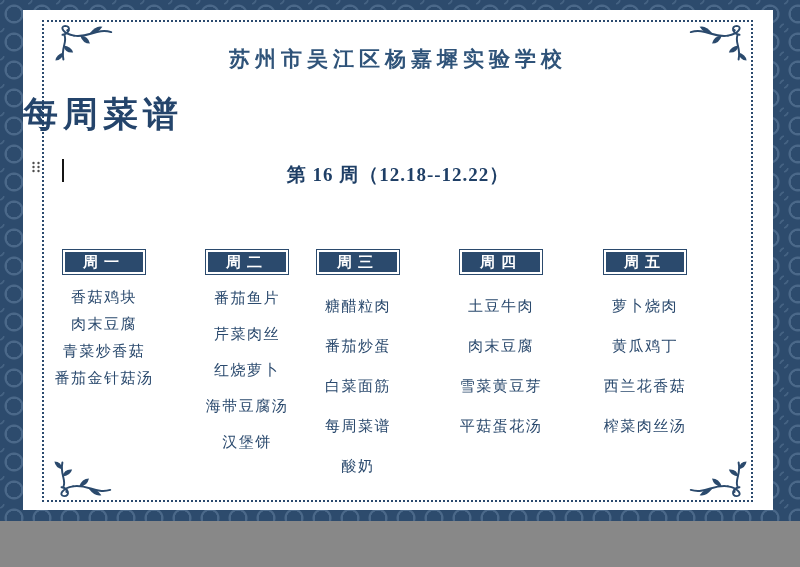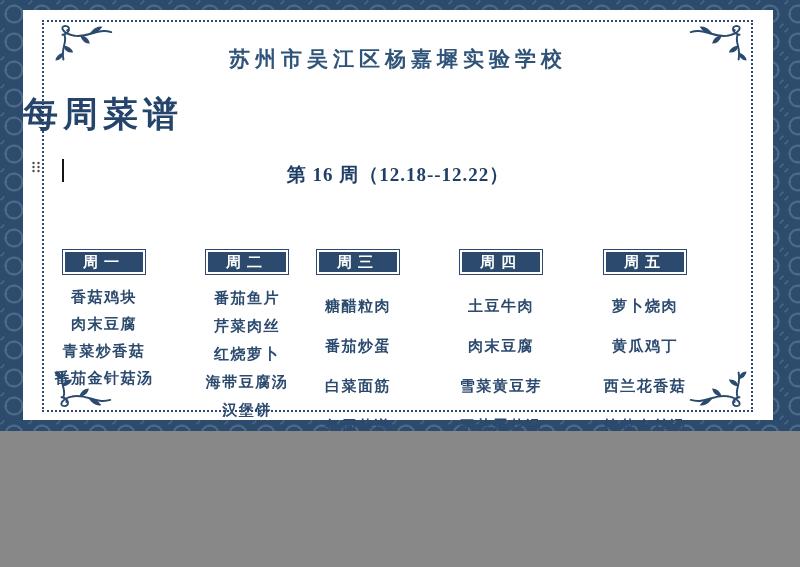--- a/index.html
+++ b/index.html
@@ -1,17 +1,17 @@
 <!DOCTYPE html>
 <html><head>
 <meta charset="utf-8">
 <style>
   html,body{margin:0;padding:0;background:#888;}
   .page{
-    position:relative;width:800px;height:431px;overflow:hidden;
+    position:relative;width:800px;height:521px;overflow:hidden;
     background-color:#2d4b6d;
     background-image:
       radial-gradient(circle at 14px 14px, rgba(255,255,255,0) 7px, rgba(154,181,209,0.28) 7.5px, rgba(154,181,209,0.28) 9px, rgba(255,255,255,0) 10px),
       radial-gradient(circle at 0 0, rgba(255,255,255,0) 2.5px, rgba(154,181,209,0.22) 3px, rgba(154,181,209,0.22) 4px, rgba(255,255,255,0) 5px),
       radial-gradient(circle at 28px 28px, rgba(255,255,255,0) 2.5px, rgba(154,181,209,0.22) 3px, rgba(154,181,209,0.22) 4px, rgba(255,255,255,0) 5px);
     background-size:28px 28px;
     font-family:"DejaVu Sans","Liberation Sans",sans-serif;
   }
   .paper{position:absolute;left:23px;top:10px;right:27px;bottom:11px;background:#ffffff;}
   .dotted{position:absolute;left:19px;top:10px;right:20px;bottom:8px;border:2px dotted #2b4a6e;}
@@ -26,23 +26,23 @@
 
   .col{position:absolute;top:227px;width:120px;text-align:center;}
   .c1{left:21px}.c2{left:164px}.c3{left:275px}.c4{left:418px}.c5{left:562px}
 
   .daybox{margin:12px auto;width:84px;border:1px solid #2b4a6d;background:#fff;padding:2px;box-sizing:border-box;}
   .daybox-inner{background:#2b4a6d;color:#ffffff;font-weight:700;font-size:15px;
     letter-spacing:6px;margin-right:0;line-height:20px;text-align:center;}
 
   .dishes{display:flex;flex-direction:column;}
   .c1 .dishes{margin-top:12px;row-gap:7px}
-  .c2 .dishes{margin-top:13px;row-gap:8px}
+  .c2 .dishes{margin-top:13px;row-gap:16px}
   .c3 .dishes,.c4 .dishes,.c5 .dishes{margin-top:21px;row-gap:20px}
-  .dish{font-size:15px;font-weight:700;color:#2b4a6e;letter-spacing:1.5px;line-height:20px;white-space:nowrap;}
+  .dish{font-size:15px;font-weight:400;color:#2b4a6e;letter-spacing:1.5px;line-height:20px;white-space:nowrap;}
 
   .fl{position:absolute;width:62px;height:41px;}
   .fl.tl{left:28px;top:14px}
   .fl.tr{right:22px;top:14px;transform:scaleX(-1)}
   .fl.bl{left:27px;bottom:12px;transform:scaleY(-1)}
   .fl.br{right:22px;bottom:12px;transform:scale(-1,-1)}
 
   .handle{position:absolute;left:8px;top:151px;width:10px;height:12px;cursor:grab;}
   .cursor{position:absolute;left:39px;top:149px;width:2px;height:23px;background:#151515;}
   .defs{position:absolute;width:0;height:0;overflow:hidden;}

